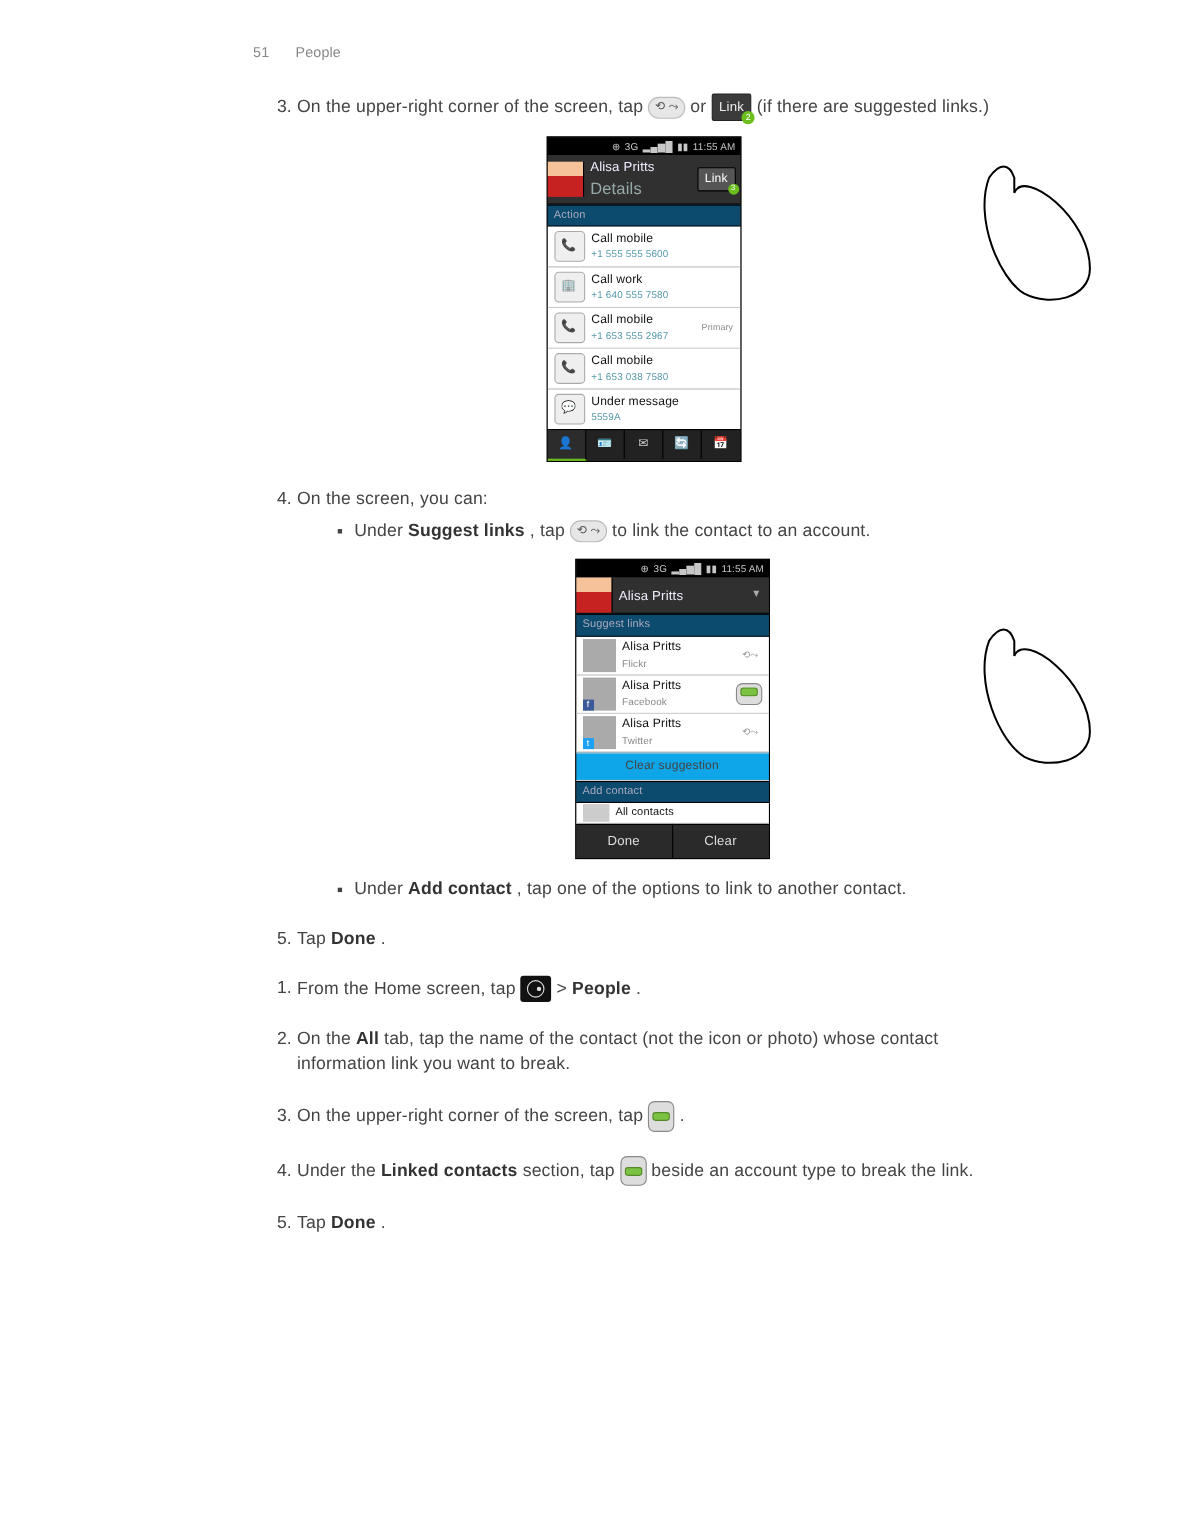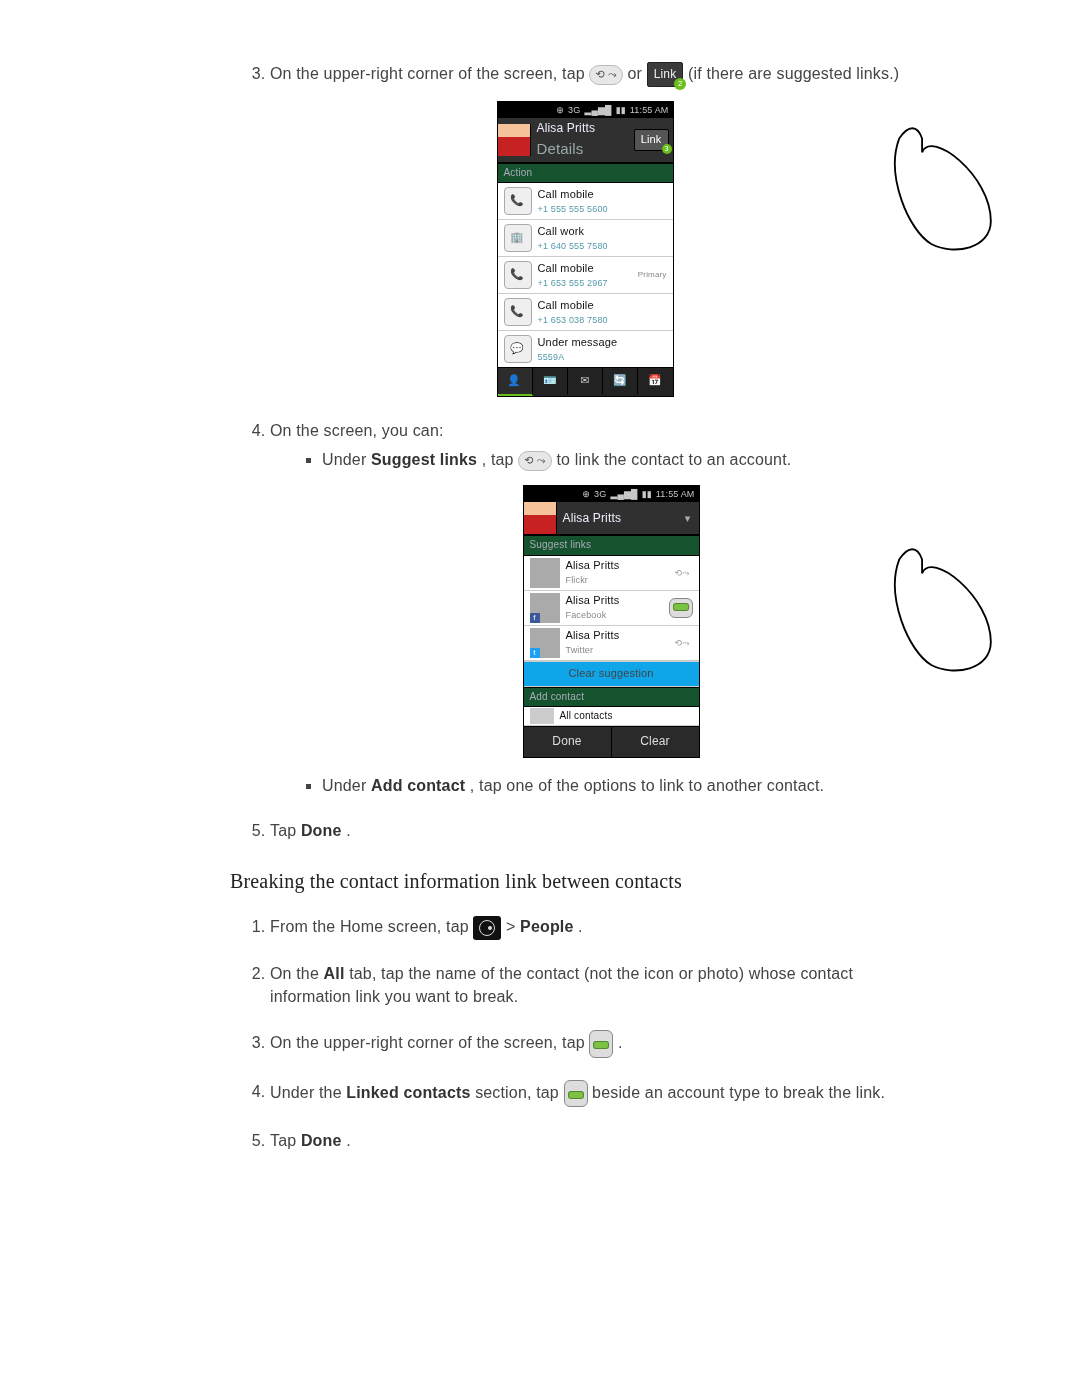--- a/index.html
+++ b/index.html
@@ -105,21 +105,21 @@
   .link-btn {
     background:#555; border:1px solid #000; border-radius:2px;
     padding:2px 6px; margin:4px; position:relative; color:#fff;
   }
   .link-btn .badge {
     position:absolute; right:-4px; bottom:-4px;
     background:#6bbf1d; color:#fff; width:10px; height:10px;
     border-radius:50%; font-size:7px; line-height:10px; text-align:center;
   }
   .sec-h {
-    background:#14532d; color:#aab; font-size:10px;
+    background:#0c4a6e; color:#aab; font-size:10px;
     padding:2px 6px; border-top:1px solid #000; border-bottom:1px solid #000;
   }
   .row {
     display:flex; align-items:center; background:#fff; color:#222;
     border-bottom:1px solid #ccc;
   }
   .row .ic {
     width:26px; height:26px; margin:4px 6px;
     border:1px solid #aaa; border-radius:4px;
     background:#efefef; display:flex; align-items:center; justify-content:center;
@@ -172,20 +172,24 @@
     pointer-events:none; z-index:2;
   }
   .hand svg { width:100%; height:100%; }
 
 </style>
 </head>
 <body>
 
 <div class="page">
 
+  <div class="pg-header">
+    <span class="pnum">51</span>
+    <span>People</span>
+  </div>
 
   <ol class="steps" start="3">
     <li>
       <span>On the upper-right corner of the screen, tap </span>
       <span class="inl-icon inl-link-icon">⟲ ⤳</span>
       <span> or </span>
       <span class="inl-link-btn">
         <span>Link</span>
         <span class="badge">2</span>
       </span>
@@ -349,21 +353,20 @@
       </ul>
     </li>
 
     <li>
       <span>Tap </span>
       <span class="bold">Done</span>
       <span>.</span>
     </li>
   </ol>
 
-  <div class="sect-h">Breaking the contact information link between contacts</div>
 
   <ol class="steps2">
     <li>
       <span>From the Home screen, tap </span>
       <span class="inl-apps-btn">
           <span class="ring"></span>
         </span>
       <span> &gt; </span>
       <span class="bold">People</span>
       <span>.</span>

